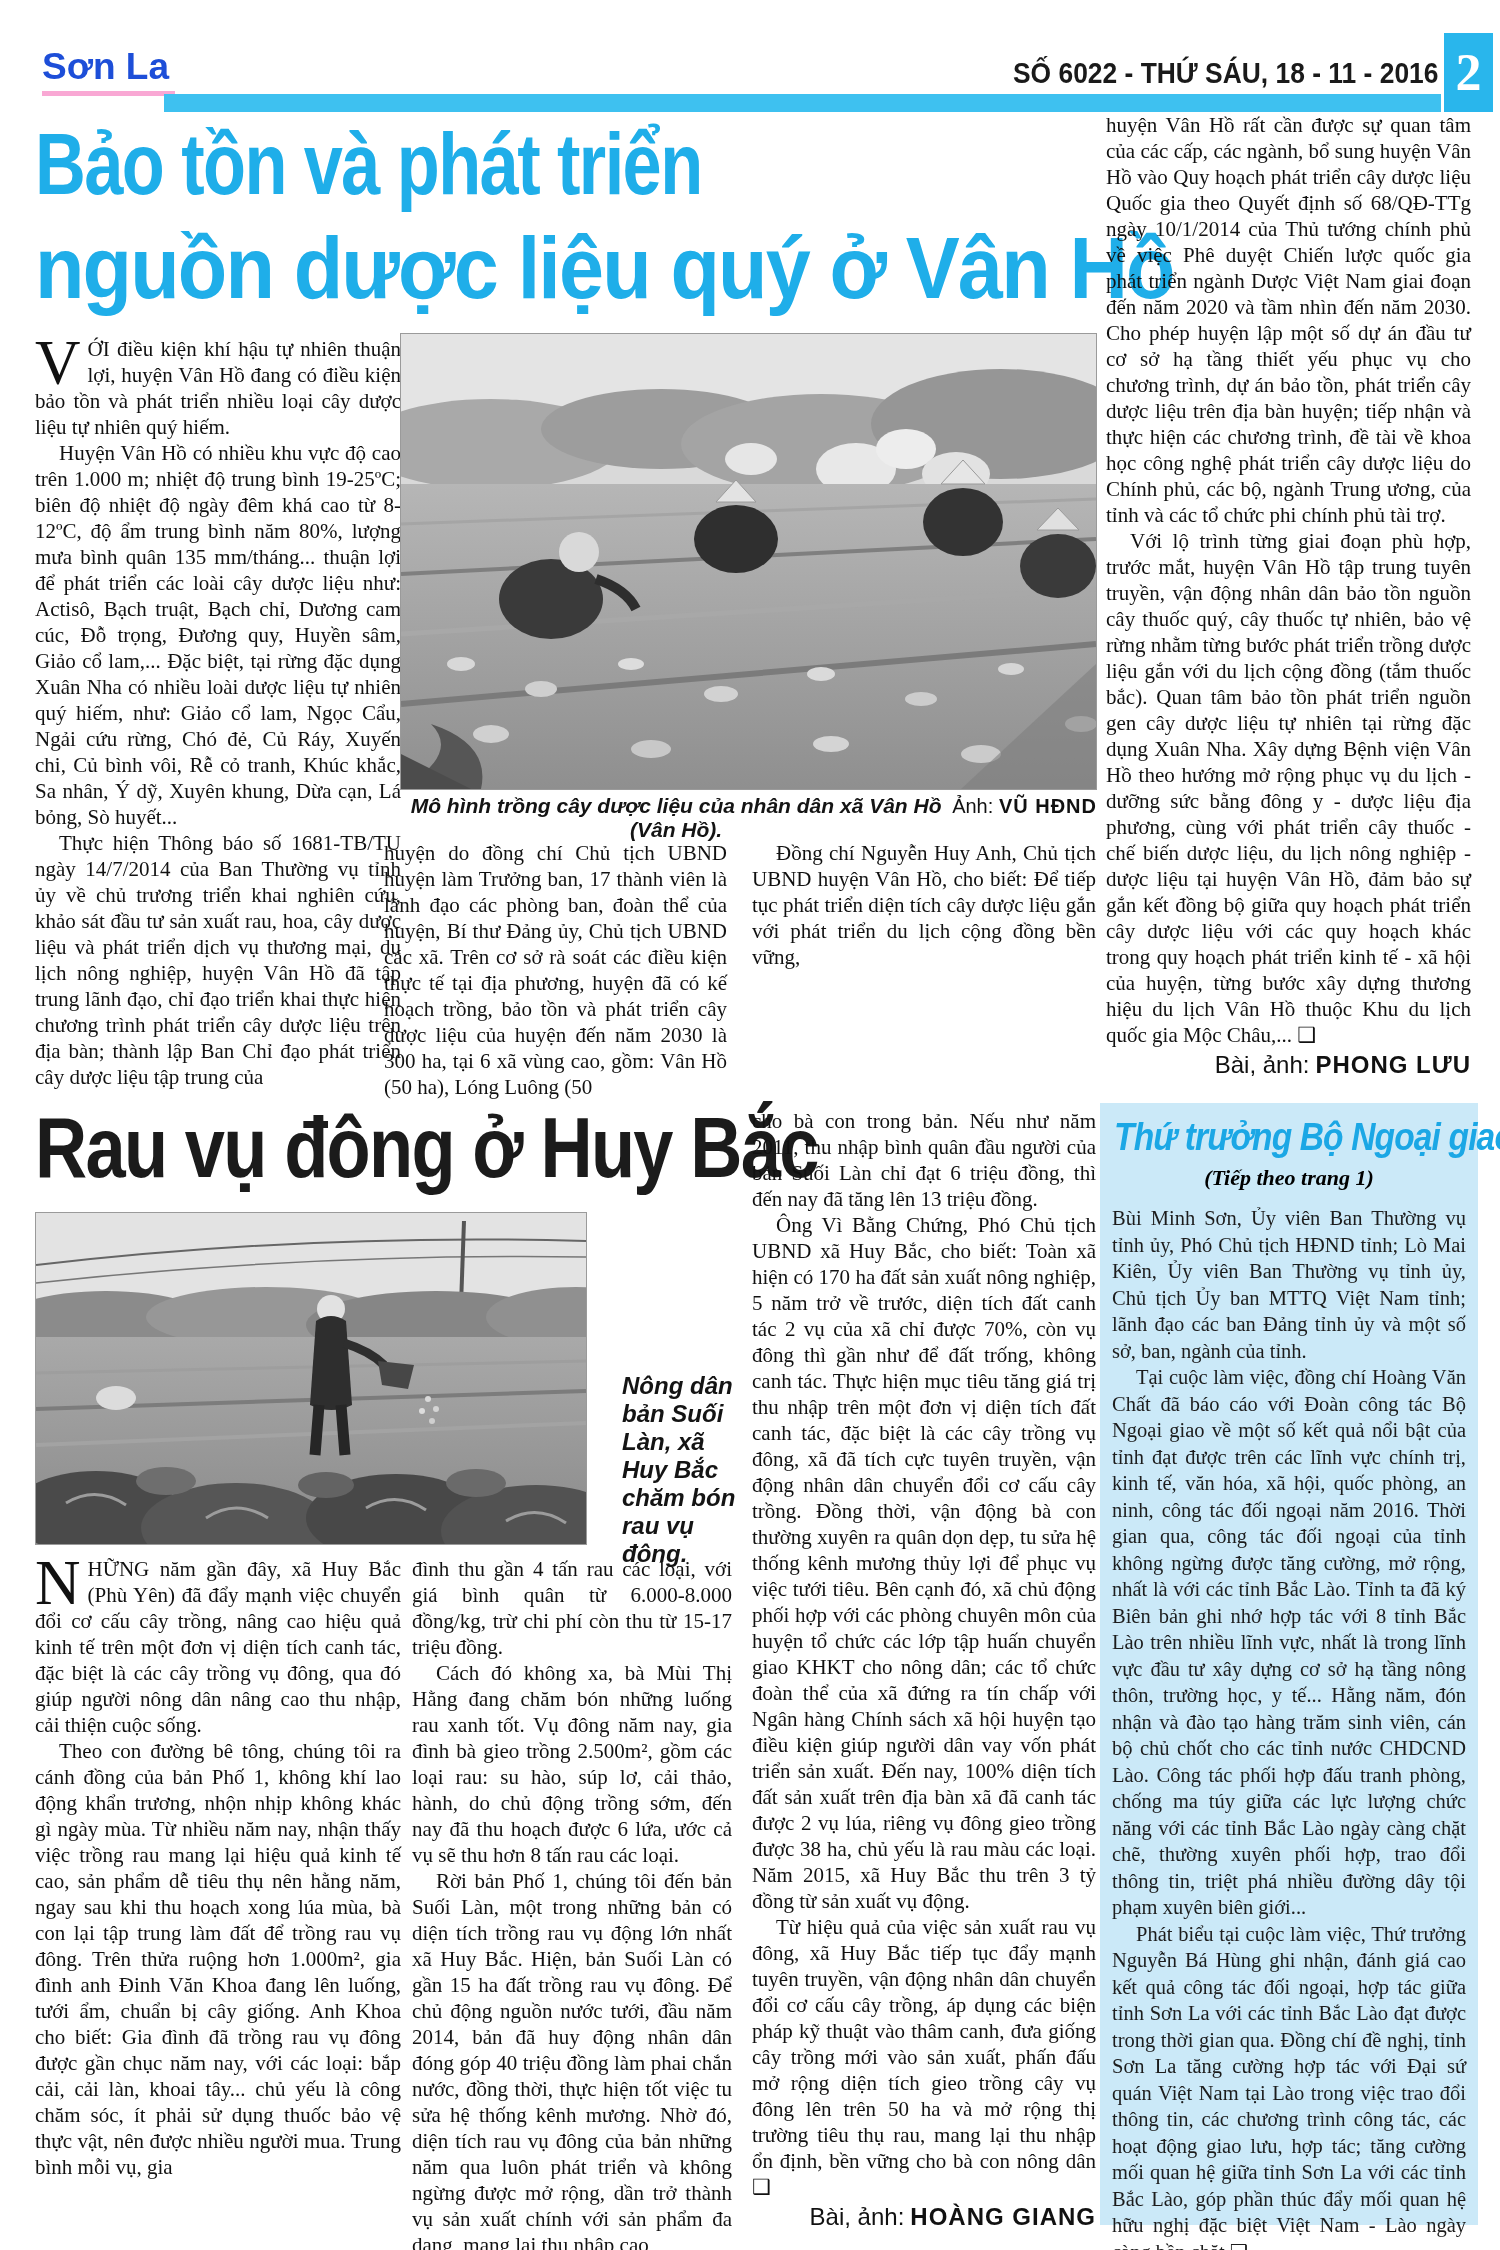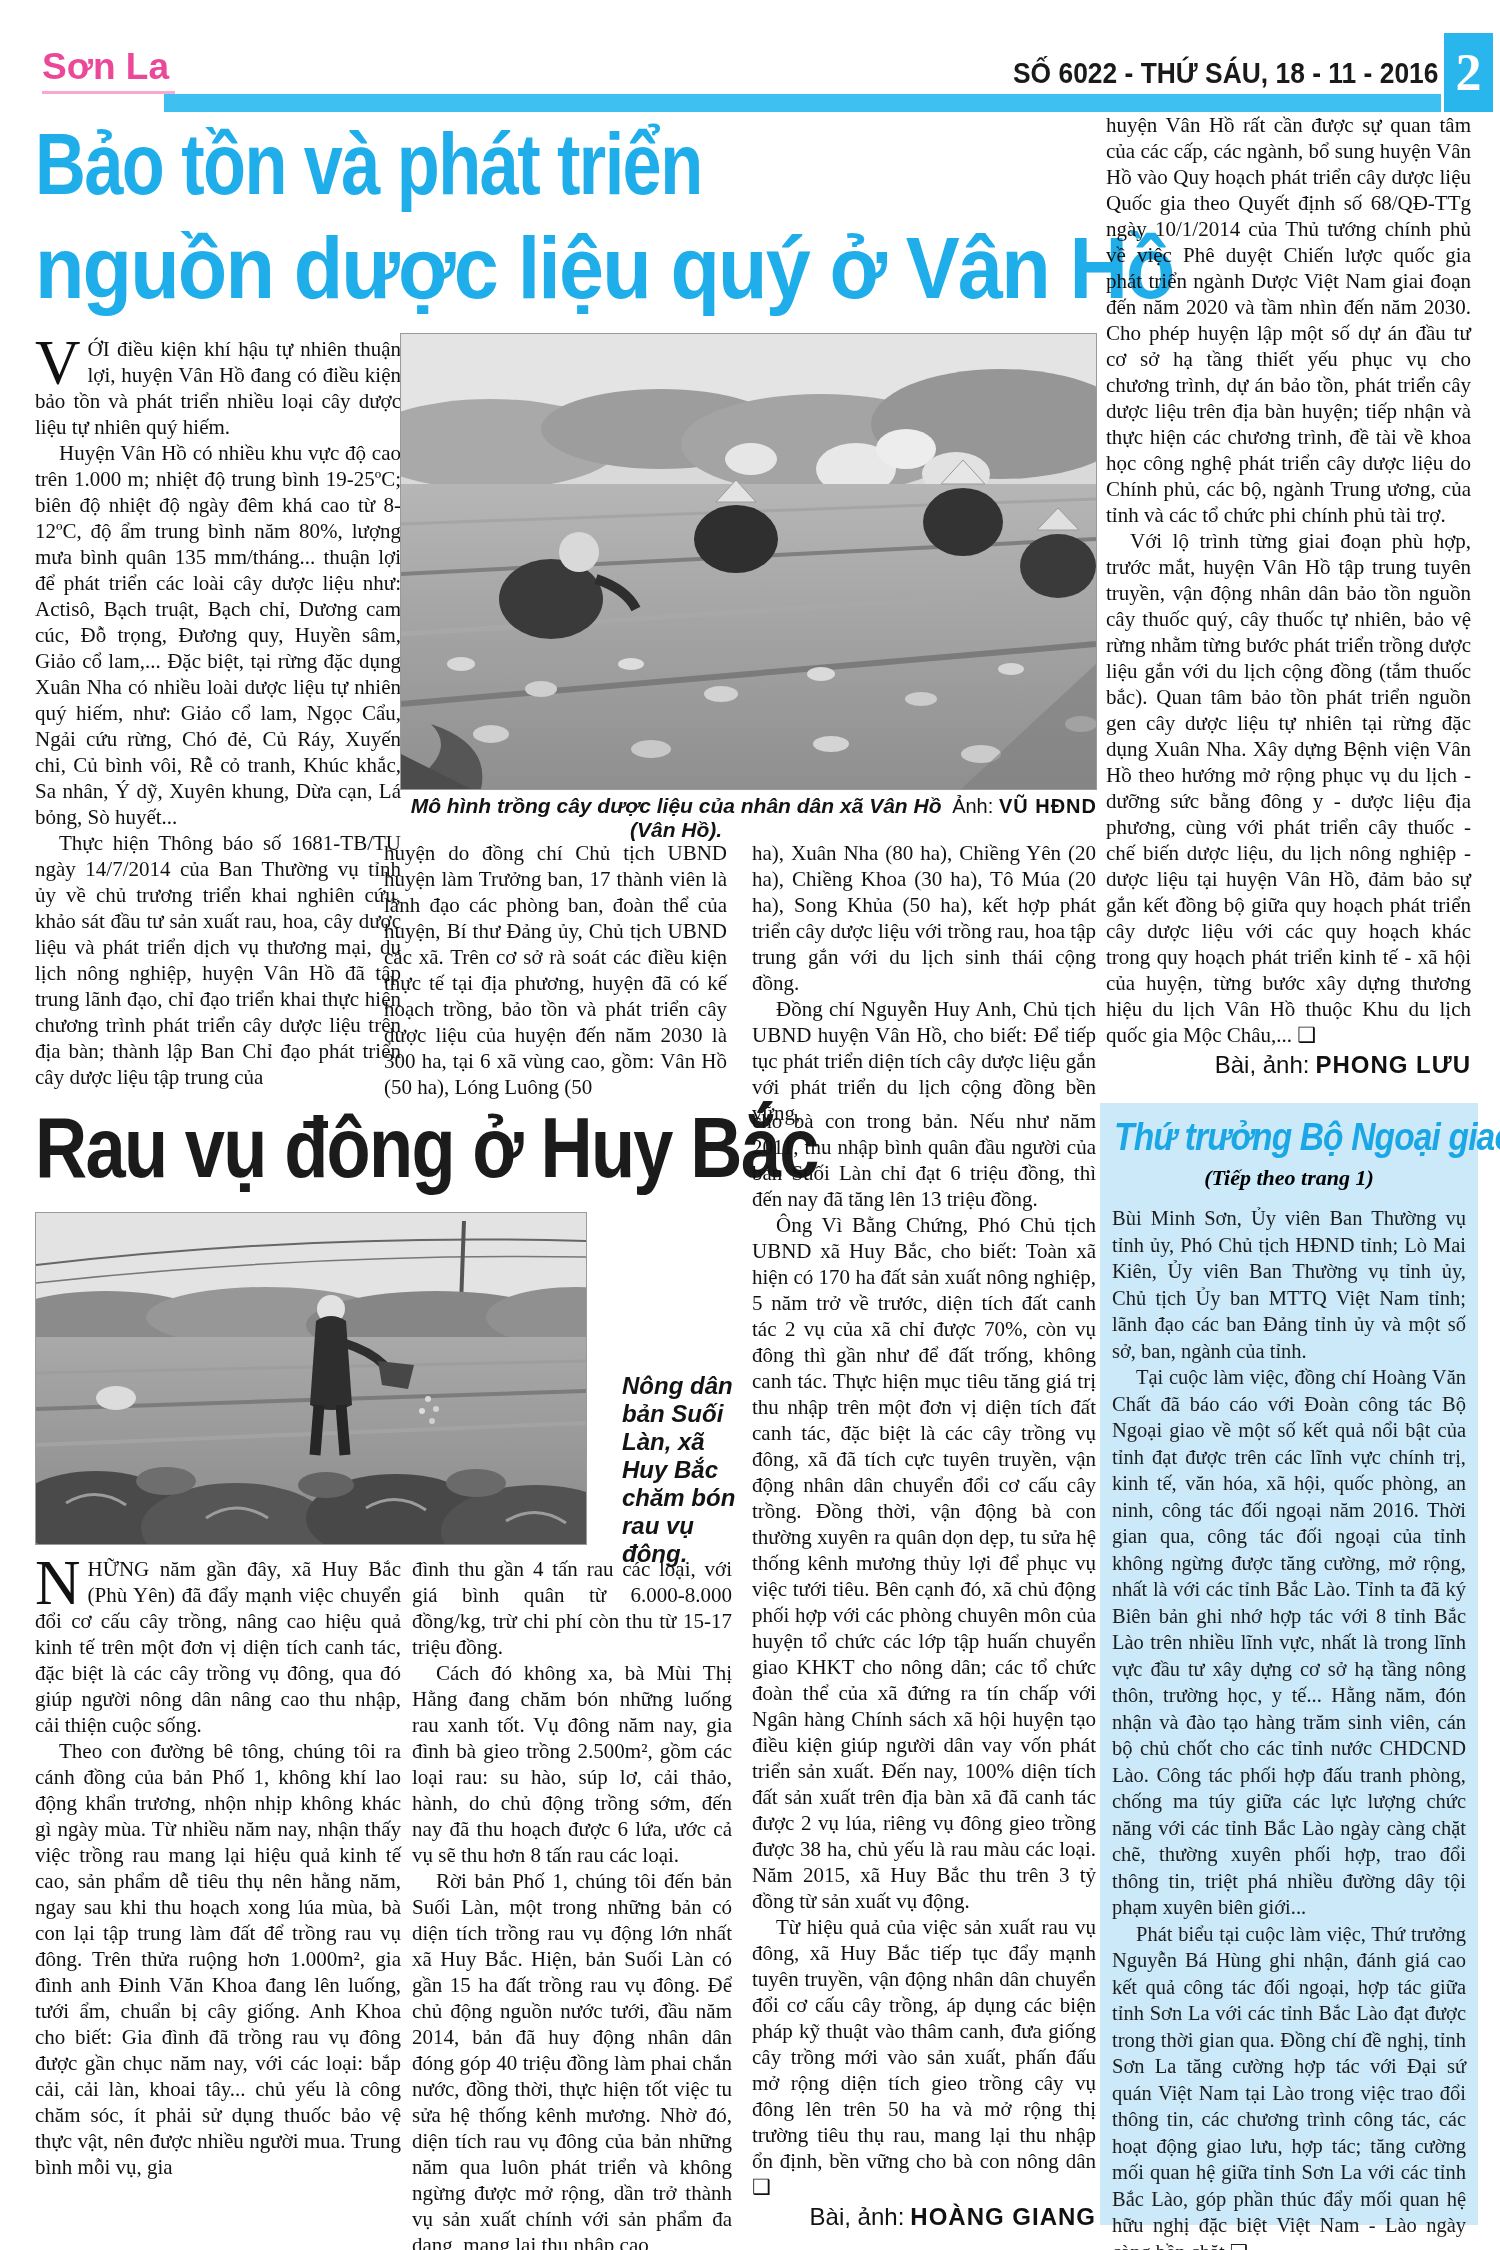--- a/index.html
+++ b/index.html
@@ -2,22 +2,22 @@
 <html><head>
 <meta charset="utf-8">
 <style>
   html,body{margin:0;padding:0;background:#ffffff;}
   #page{position:relative;width:1500px;height:2250px;background:#ffffff;overflow:hidden;
         font-family:"Liberation Serif","DejaVu Serif",serif;color:#111;}
   .abs{position:absolute;}
   .sans{font-family:"Liberation Sans","DejaVu Sans",sans-serif;}
 
   
-  .masthead{left:42px;top:46px;font-size:37px;font-weight:bold;color:#ec4899;
-            border-bottom:3px solid #f9a8d4;padding:0 6px 3px 0;}
+  .masthead{left:42px;top:46px;font-size:37px;font-weight:bold;color:#1d4ed8;
+            border-bottom:5px solid #f9a8d4;padding:0 6px 3px 0;}
   .bar{left:164px;top:94px;width:1277px;height:18px;background:#3EC1F0;}
   .issue{right:62px;top:56px;font-size:30px;font-weight:bold;color:#1a1a1a;
          transform:scaleX(0.88);transform-origin:100% 50%;white-space:nowrap;}
   .pagebox{left:1444px;top:33px;width:49px;height:79px;background:#29B6EC;
            display:flex;align-items:center;justify-content:center;}
   .pagebox span{color:#fff;font-size:52px;font-weight:bold;}
 
   
   .h1line{left:35px;top:120px;font-size:88px;font-weight:bold;color:#1FAEE9;
           letter-spacing:-2px;white-space:nowrap;line-height:1;}
@@ -140,21 +140,20 @@
 
   <div class="abs cap1row sans">
     <span class="cap">Mô hình trồng cây dược liệu của nhân dân xã Vân Hồ (Vân Hồ).</span>
     <span class="credit"><span>Ảnh:</span> <b>VŨ HĐND</b></span>
   </div>
 
   <div class="abs col" style="left:384px;top:840px;width:343px;">
     <p class="noind">huyện do đồng chí Chủ tịch UBND huyện làm Trưởng ban, 17 thành viên là lãnh đạo các phòng ban, đoàn thể của huyện, Bí thư Đảng ủy, Chủ tịch UBND các xã. Trên cơ sở rà soát các điều kiện thực tế tại địa phương, huyện đã có kế hoạch trồng, bảo tồn và phát triển cây dược liệu của huyện đến năm 2030 là 300 ha, tại 6 xã vùng cao, gồm: Vân Hồ (50 ha), Lóng Luông (50</p>
   </div>
   <div class="abs col" style="left:752px;top:840px;width:344px;">
-    <p class="noind">ha), Xuân Nha (80 ha), Chiềng Yên (20 ha), Chiềng Khoa (30 ha), Tô Múa (20 ha), Song Khủa (50 ha), kết hợp phát triển cây dược liệu với trồng rau, hoa tập trung gắn với du lịch sinh thái cộng đồng.</p>
     <p>Đồng chí Nguyễn Huy Anh, Chủ tịch UBND huyện Vân Hồ, cho biết: Để tiếp tục phát triển diện tích cây dược liệu gắn với phát triển du lịch cộng đồng bền vững,</p>
   </div>
 
   <div class="abs col" style="left:1106px;top:112px;width:365px;">
     <p class="noind">huyện Vân Hồ rất cần được sự quan tâm của các cấp, các ngành, bổ sung huyện Vân Hồ vào Quy hoạch phát triển cây dược liệu Quốc gia theo Quyết định số 68/QĐ-TTg ngày 10/1/2014 của Thủ tướng chính phủ về việc Phê duyệt Chiến lược quốc gia phát triển ngành Dược Việt Nam giai đoạn đến năm 2020 và tầm nhìn đến năm 2030. Cho phép huyện lập một số dự án đầu tư cơ sở hạ tầng thiết yếu phục vụ cho chương trình, dự án bảo tồn, phát triển cây dược liệu trên địa bàn huyện; tiếp nhận và thực hiện các chương trình, đề tài về khoa học công nghệ phát triển cây dược liệu do Chính phủ, các bộ, ngành Trung ương, của tỉnh và các tổ chức phi chính phủ tài trợ.</p>
     <p>Với lộ trình từng giai đoạn phù hợp, trước mắt, huyện Vân Hồ tập trung tuyên truyền, vận động nhân dân bảo tồn nguồn cây thuốc quý, cây thuốc tự nhiên, bảo vệ rừng nhằm từng bước phát triển trồng dược liệu gắn với du lịch cộng đồng (tắm thuốc bắc). Quan tâm bảo tồn phát triển nguồn gen cây dược liệu tự nhiên tại rừng đặc dụng Xuân Nha. Xây dựng Bệnh viện Vân Hồ theo hướng mở rộng phục vụ du lịch - dưỡng sức bằng đông y - dược liệu địa phương, cùng với phát triển cây thuốc - chế biến dược liệu, du lịch nông nghiệp - dược liệu tại huyện Vân Hồ, đảm bảo sự gắn kết đồng bộ giữa quy hoạch phát triển cây dược liệu với các quy hoạch khác trong quy hoạch phát triển kinh tế - xã hội của huyện, từng bước xây dựng thương hiệu du lịch Vân Hồ thuộc Khu du lịch quốc gia Mộc Châu,... ❑</p>
     <div class="byline">
       <span class="lb">Bài, ảnh:</span> <span class="nm">PHONG LƯU</span>
     </div>
   </div>

